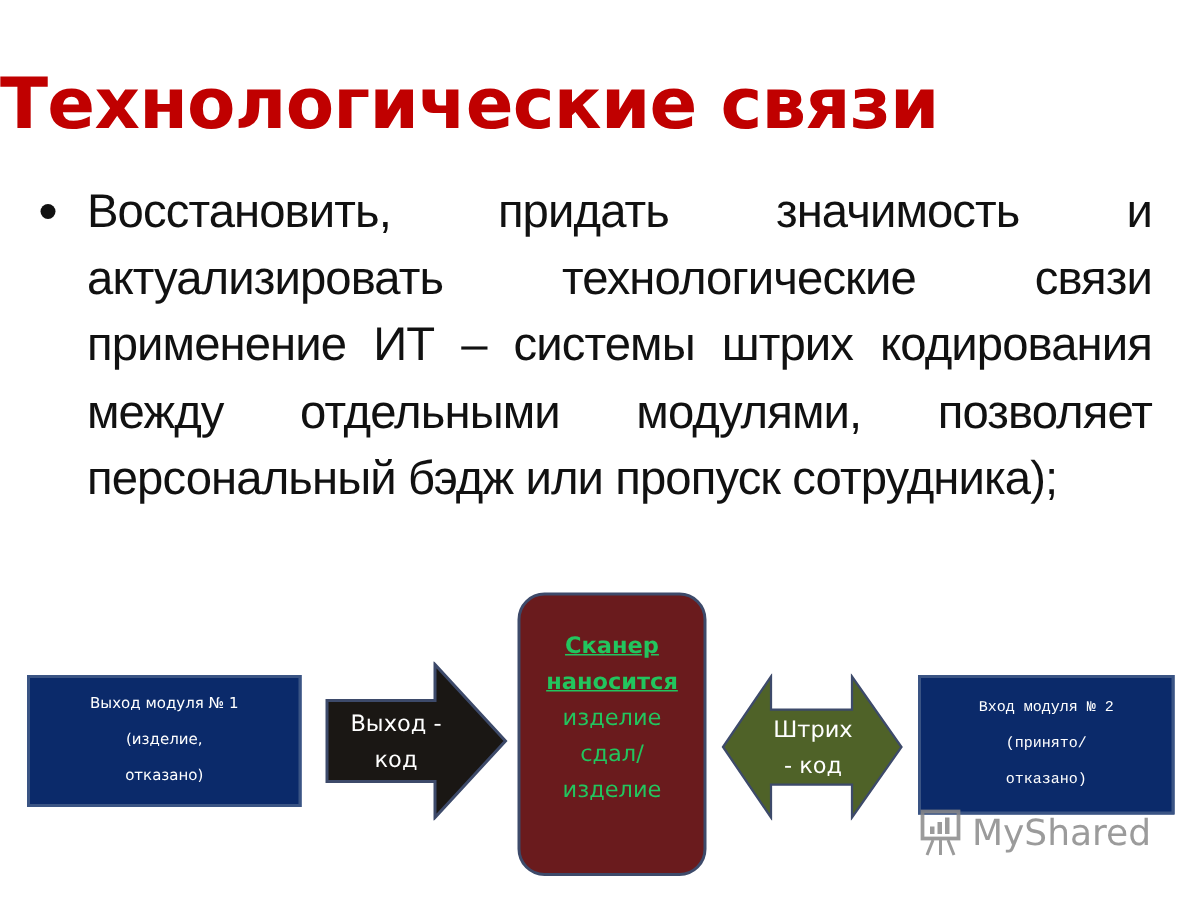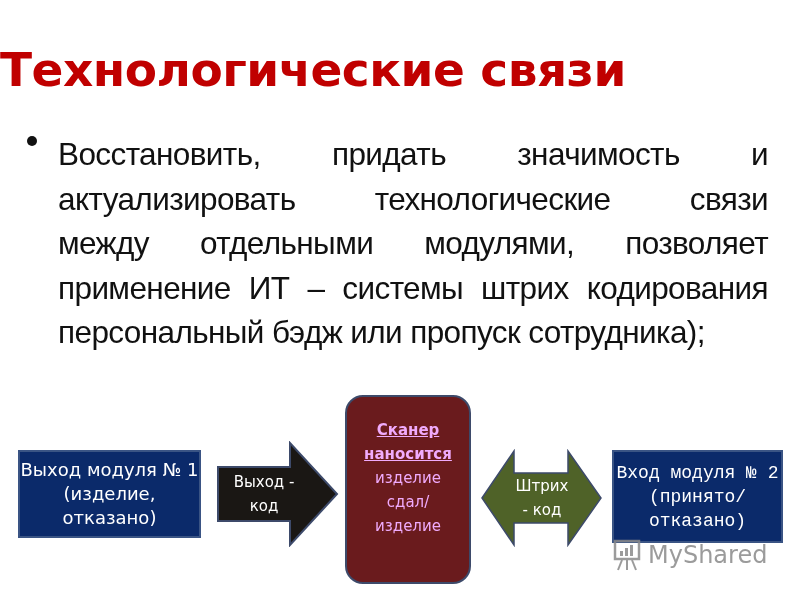--- a/index.html
+++ b/index.html
@@ -18,39 +18,38 @@
   .bullet-dot {
     position: absolute; left: 27px; top: 136px;
     width: 10px; height: 10px; border-radius: 50%; background: #111;
   }
   .bullet-text {
     position: absolute; left: 58px; top: 118px; width: 710px;
     font-size: 31.5px; line-height: 44.5px; color: #111;
     text-align: justify; text-align-last: left;
     font-family: "Liberation Sans", sans-serif;
     letter-spacing: -0.6px;
-    margin-top: 14px;
   }
   .bullet-text .line { display: block; text-align: justify; text-align-last: justify; white-space: nowrap; }
   .bullet-text .line.last { text-align-last: left; }
 
   .box {
     position: absolute; color: #fff; text-align: left;
-    font-family: "DejaVu Sans", sans-serif; font-size: 18px; line-height: 24px;
+    font-family: "DejaVu Sans", sans-serif; font-size: 10px; line-height: 24px;
     display: flex; flex-direction: column; justify-content: center; align-items: center;
     box-sizing: border-box;
   }
   .box-navy { background: #0b2a6a; border: 2px solid #3a5484; }
   .box1 { left: 18px; top: 450px; width: 183px; height: 88px; }
   .box2 { left: 612px; top: 450px; width: 171px; height: 93px; font-family: Liberation Mono, monospace; }
 
   .scanner {
     position: absolute; left: 345px; top: 395px; width: 126px; height: 189px;
     background: #6a1b1d; border: 2px solid #3d4a6a; border-radius: 18px;
-    box-sizing: border-box; color: #f0abfc; text-align: center;
+    box-sizing: border-box; color: #22c55e; text-align: center;
     font-family: "DejaVu Sans", sans-serif; font-size: 15px; line-height: 24px;
     padding-top: 21px;
   }
   .scanner .u { font-weight: bold; text-decoration: underline; display: block; }
   .scanner .n { display: block; }
 
   .arrow-svg { position: absolute; }
   .arrow-label {
     position: absolute; color: #fff; text-align: center;
     font-family: "DejaVu Sans", sans-serif; font-size: 15px; line-height: 24px;
@@ -66,22 +65,22 @@
 </style>
 </head>
 <body>
 
 <div class="title">Технологические связи</div>
 
 <div class="bullet-dot"></div>
 <div class="bullet-text">
   <span class="line">Восстановить, придать значимость и</span>
   <span class="line">актуализировать технологические связи</span>
+  <span class="line">применение ИТ – системы штрих кодирования</span>
   <span class="line">между отдельными модулями, позволяет</span>
-  <span class="line">применение ИТ – системы штрих кодирования</span>
   <span class="line last">персональный бэдж или пропуск сотрудника);</span>
 </div>
 
 <div class="box box-navy box1">
   <span>Выход  модуля № 1</span>
   <span>(изделие,</span>
   <span>отказано)</span>
 </div>
 
 <svg class="arrow-svg" style="left:216px; top:441px;" width="124" height="106" viewBox="0 0 124 106">

